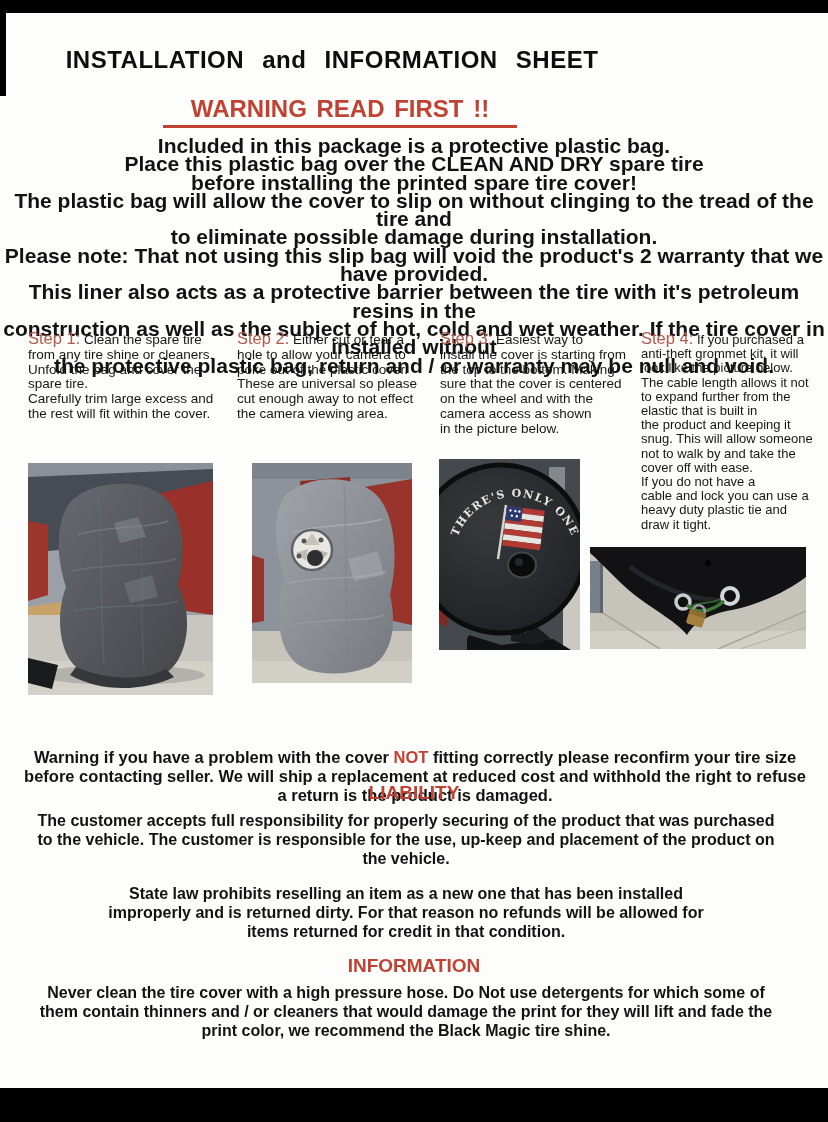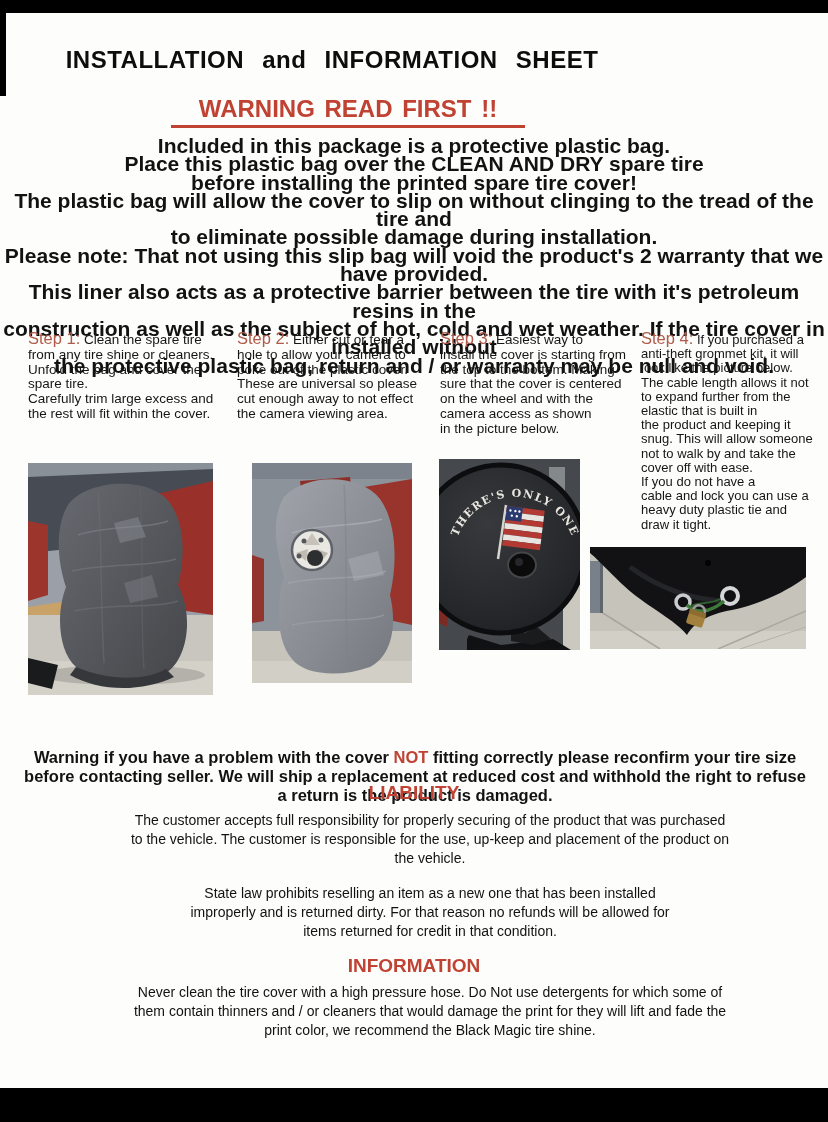--- a/index.html
+++ b/index.html
@@ -14,21 +14,21 @@
   }
   
   .frame-top{position:absolute;left:0;top:0;width:828px;height:13px;background:#000;}
   .frame-left{position:absolute;left:0;top:0;width:6px;height:96px;background:#000;}
   .frame-bottom{position:absolute;left:0;top:1088px;width:828px;height:34px;background:#000;}
 
   .title{
     position:absolute;top:46px;left:0;width:664px;text-align:center;
     font-size:24px;font-weight:bold;letter-spacing:.5px;word-spacing:11px;color:#0d0d0d;
   }
-  .warn-wrap{position:absolute;top:95px;left:8px;width:680px;text-align:center;}
+  .warn-wrap{position:absolute;top:95px;left:0;width:680px;text-align:center;}
   .warn-heading{
     display:inline-block;font-size:24px;font-weight:bold;color:var(--red);
     word-spacing:3px;padding:0 28px 2px 28px;border-bottom:3px solid var(--red);
   }
   .lines{white-space:pre-line;}
   .intro{
     position:absolute;top:137px;left:0;width:828px;text-align:center;
     font-size:21px;font-weight:bold;line-height:18.3px;
   }
   .step{position:absolute;top:330px;font-size:13.5px;line-height:14.8px;color:#161616;}
@@ -45,22 +45,22 @@
     font-size:16.5px;font-weight:bold;line-height:19.2px;margin-top:28px;
   }
   .not-word{color:var(--red);}
   .section-heading{
     position:absolute;left:0;width:828px;text-align:center;
     font-size:19px;font-weight:bold;color:var(--red);
   }
   .h-liability{top:782px;}
   .h-maintenance{top:955px;}
   .body-para{
-    position:absolute;left:40px;width:780px;text-align:center;
-    font-size:14px;font-weight:normal;line-height:19.2px;
+    position:absolute;left:16px;width:780px;text-align:center;
+    font-size:16px;font-weight:bold;line-height:19.2px;
   }
   .p-liability1{top:811px;}
   .p-liability2{top:884px;}
   .p-maintenance{top:983px;}
 </style>
 </head>
 <body>
 
 <div class="sheet">
   <div class="frame-top"></div>

